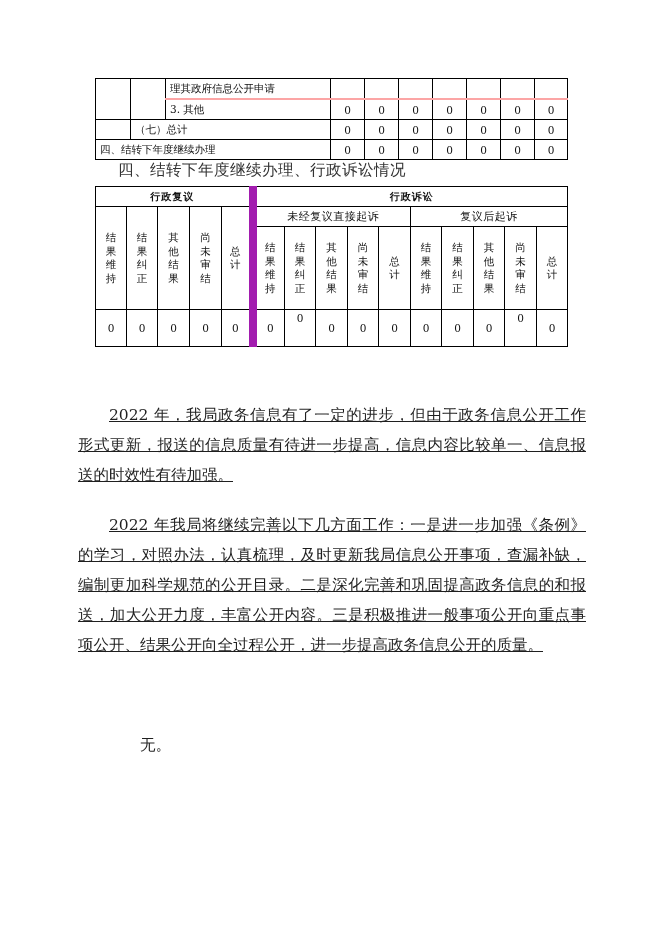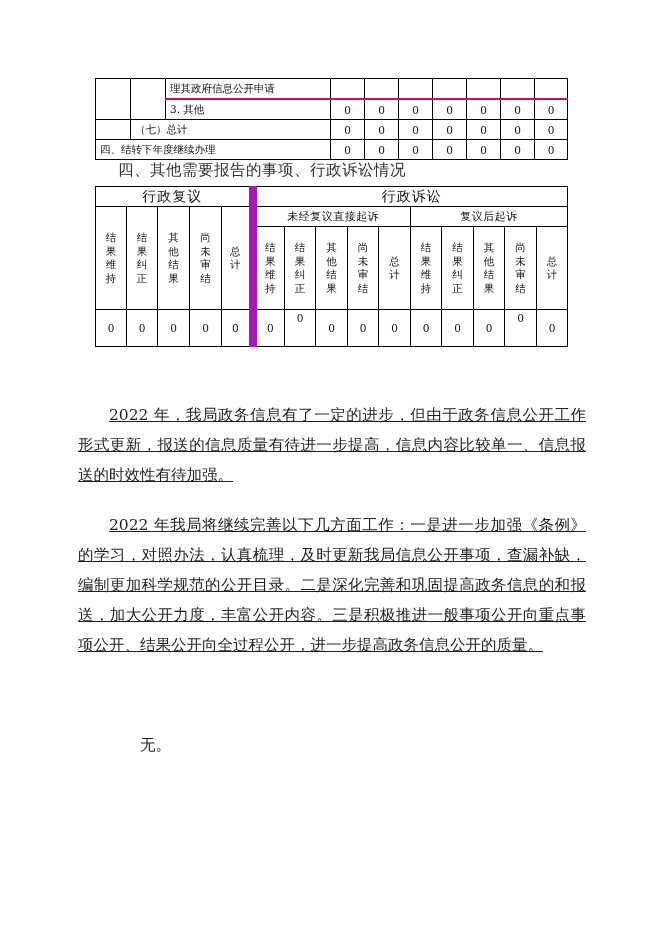--- a/index.html
+++ b/index.html
@@ -49,36 +49,37 @@
   .tbl1 td {
     height: 19px;
   }
   .tbl1 td.label {
     text-align: left;
     padding-left: 4px;
     font-size: 10.5px;
     white-space: nowrap;
   }
   .tbl1 td.blank { border-bottom: 1px solid #000; }
-  .tbl1 tr.thickline td { border-top: 2px solid #be185d; }
+  .tbl1 tr.thickline td { border-top: 2px solid #fca5a5; }
 
   
   .tbl2 {
     position: absolute;
     left: 95px;
     top: 186px;
     width: 472px;
   }
   .tbl2 td {
     height: 17px;
   }
   .tbl2 td.grouphead {
     height: 19px;
-    font-size: 14px;
+    font-size: 10px;
     letter-spacing: 1px;
+    font-weight: bold;
   }
   .tbl2 td.subhead {
     height: 19px;
     font-size: 11px;
     letter-spacing: 0.5px;
     margin-top: 44px;
   }
   .tbl2 td.vcol {
     height: 78px;
     font-size: 10.5px;
@@ -193,21 +194,21 @@
         <td>0</td>
         <td>0</td>
         <td>0</td>
         <td>0</td>
         <td>0</td>
         <td>0</td>
       </tr>
     </tbody>
   </table>
 
-  <div class="heading" style="left:118px; top:160px;">四、其他需要报告的事项、行政诉讼情况</div>
+  <div class="heading" style="left:118px; top:160px;">四、结转下年度继续办理、行政诉讼情况</div>
 
   <table class="tbl2">
     <colgroup>
       <col style="width:31px">
         <col style="width:31px">
         <col style="width:32px">
         <col style="width:32px">
         <col style="width:31px">
       <col style="width:32px">
         <col style="width:31px">

